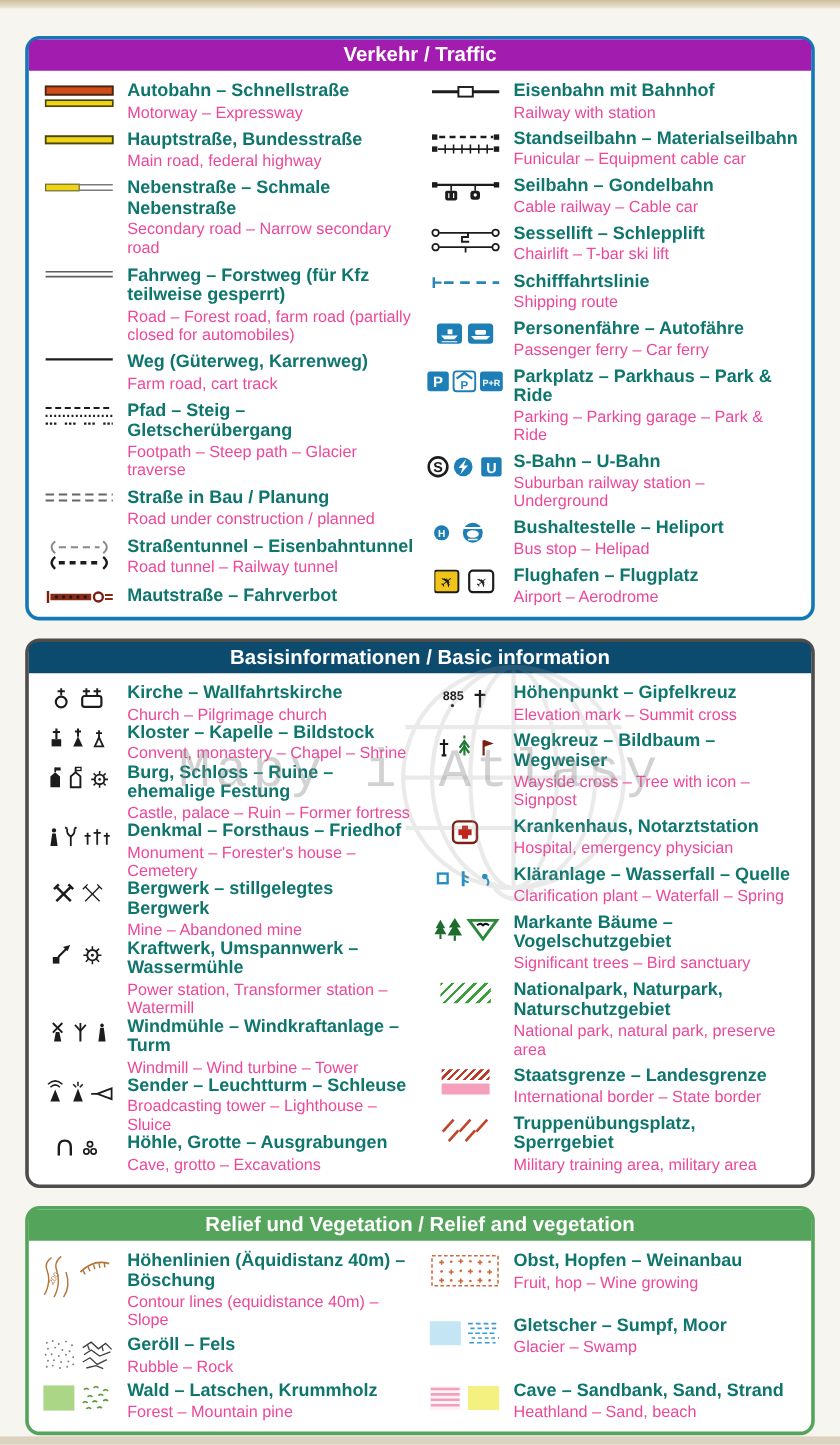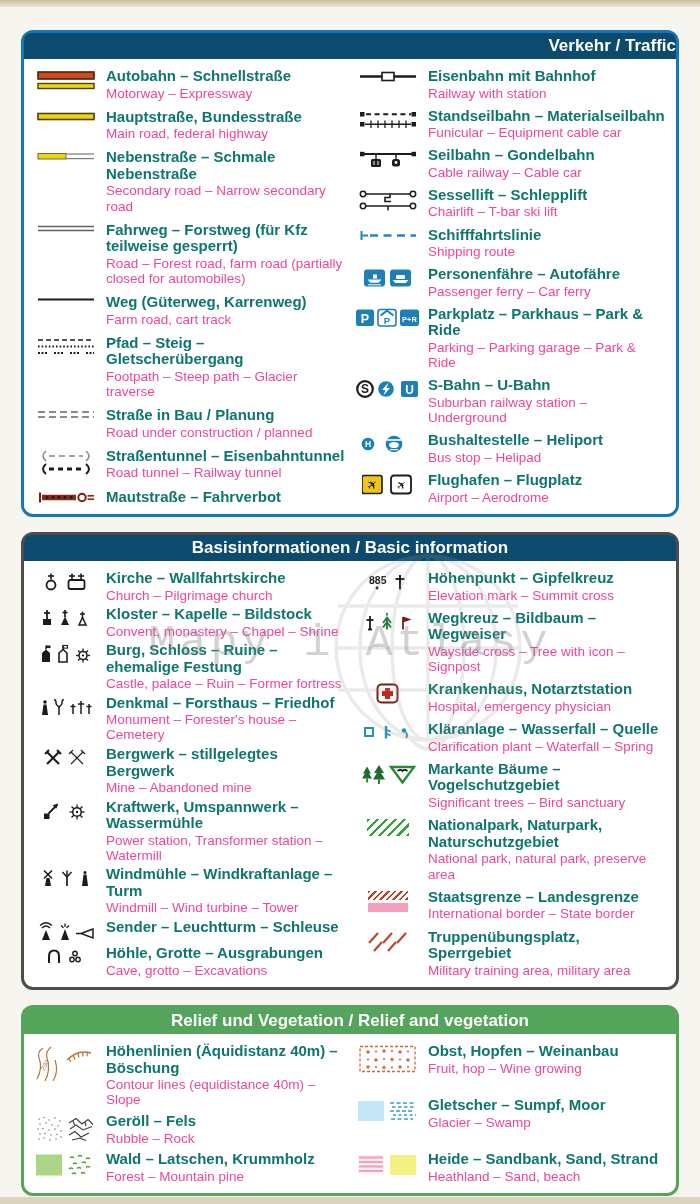--- a/index.html
+++ b/index.html
@@ -15,21 +15,21 @@
   .panel{
     width:658px;margin:0 auto;background:#fff;
     border:3px solid;border-radius:12px;
     box-sizing:border-box;position:relative;z-index:1;
   }
   .panel + .panel{margin-top:15px;}
   #p-traffic{border-color:#1478b6;height:487px;}
   #p-basic{border-color:#4d4d4d;height:458px;}
   #p-relief{border-color:#55a45b;height:191px;}
   .hdr{height:26px;line-height:26px;text-align:center;color:#fff;font-weight:bold;font-size:17px;border-radius:7px 7px 0 0;}
-  #p-traffic .hdr{background:#0c4a6e;text-align:right;}
+  #p-traffic .hdr{background:#a21caf;}
   #p-basic .hdr{background:#0c4a6e;}
   #p-relief .hdr{background:#55a45b;}
   .pbody{display:flex;height:calc(100% - 26px);box-sizing:border-box;padding:9px 6px 9px 2px;}
   .col{flex:1;display:flex;flex-direction:column;justify-content:space-between;min-width:0;}
   .item{display:flex;align-items:flex-start;}
   .sym{flex:0 0 80px;display:flex;align-items:flex-start;justify-content:center;padding-top:2px;}
   .txt{flex:1;padding-right:3px;min-width:0;}
   .de{font-weight:bold;font-size:15px;color:#0f766e;line-height:1.1;}
   .en{font-size:13.5px;color:#ec4899;line-height:1.14;margin-top:1px;}
   .hatch-green{width:42px;height:17px;background:repeating-linear-gradient(135deg,#3aa03a 0 2.2px,rgba(0,0,0,0) 2.2px 6.5px);}
@@ -547,20 +547,21 @@
                   <line x1="24" y1="4.5" x2="26.5" y2="7"></line>
                   <line x1="32" y1="4.5" x2="29.5" y2="7"></line>
                   <line x1="28" y1="2.5" x2="28" y2="6"></line>
                 </g>
                 <polygon points="56,8 44,12.5 56,17" fill="none" stroke="#1c1c1c" stroke-width="1.5"></polygon>
                 <line x1="44" y1="12.5" x2="39" y2="12.5" stroke="#1c1c1c" stroke-width="1.5"></line>
               </svg>
           </div>
           <div class="txt">
               <div class="de">Sender – Leuchtturm – Schleuse</div>
+              <div class="en">Broadcasting tower – Lighthouse –  Sluice</div>
             </div>
         </div>
 
         <div class="item">
           <div class="sym">
             <svg width="44" height="18">
                 <path d="M5 16 V9 Q5 3.5 10 3.5 Q15 3.5 15 9 V16" fill="none" stroke="#1c1c1c" stroke-width="2"></path>
                 <circle cx="31" cy="6.5" r="2.2" fill="none" stroke="#1c1c1c" stroke-width="1.4"></circle>
                 <circle cx="28" cy="12.5" r="2.2" fill="none" stroke="#1c1c1c" stroke-width="1.4"></circle>
                 <circle cx="34" cy="12.5" r="2.2" fill="none" stroke="#1c1c1c" stroke-width="1.4"></circle>
@@ -879,21 +880,21 @@
                 <g stroke="#f2a0bc" stroke-width="2.2">
                   <line x1="1" y1="4.5" x2="25" y2="4.5"></line>
                   <line x1="1" y1="9" x2="25" y2="9"></line>
                   <line x1="1" y1="13.5" x2="25" y2="13.5"></line>
                   <line x1="1" y1="18" x2="25" y2="18"></line>
                 </g>
                 <rect x="32" y="2" width="26" height="20" fill="#f5f181"></rect>
               </svg>
           </div>
           <div class="txt">
-              <div class="de">Heide – Sandbank, Sand, Strand</div>
+              <div class="de">Cave – Sandbank, Sand, Strand</div>
               <div class="en">Heathland – Sand, beach</div>
             </div>
         </div>
 
       </div>
     </div>
   </div>
 
 </div>
 

